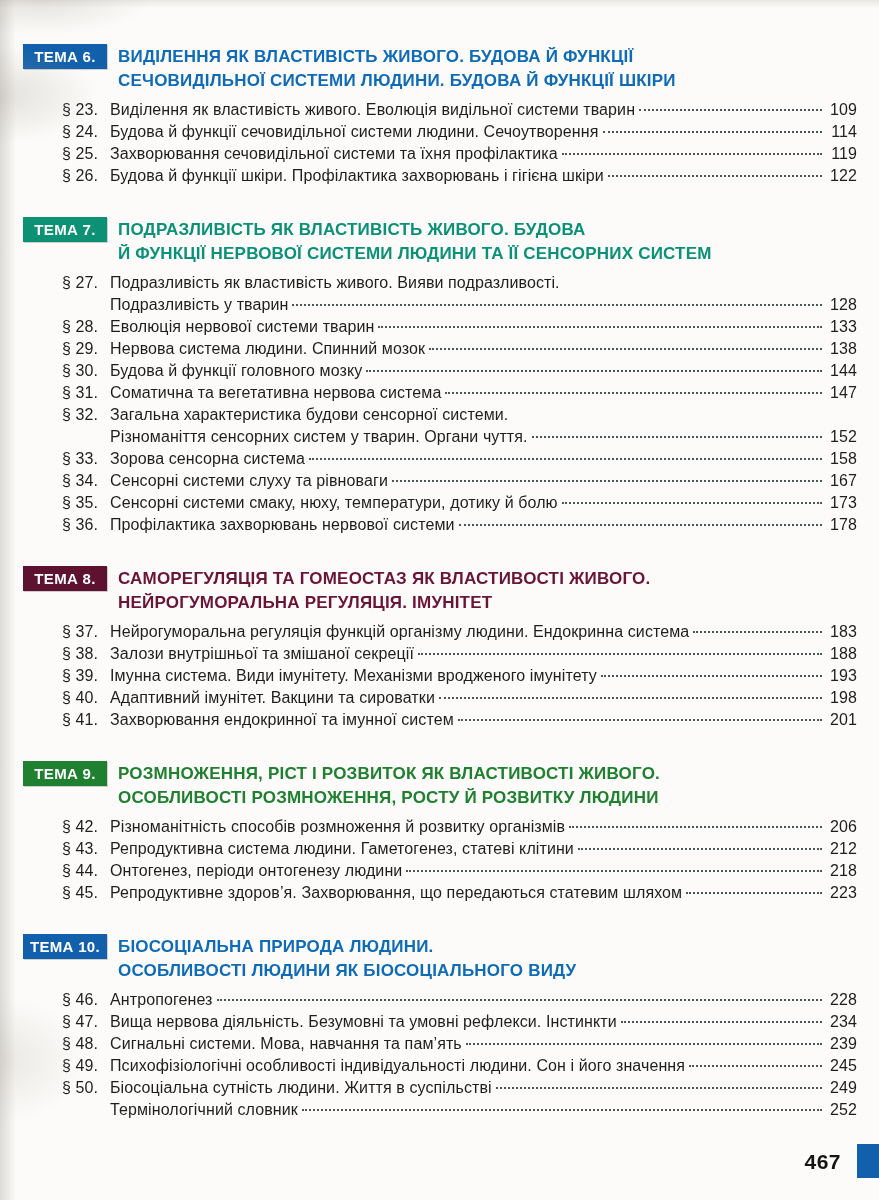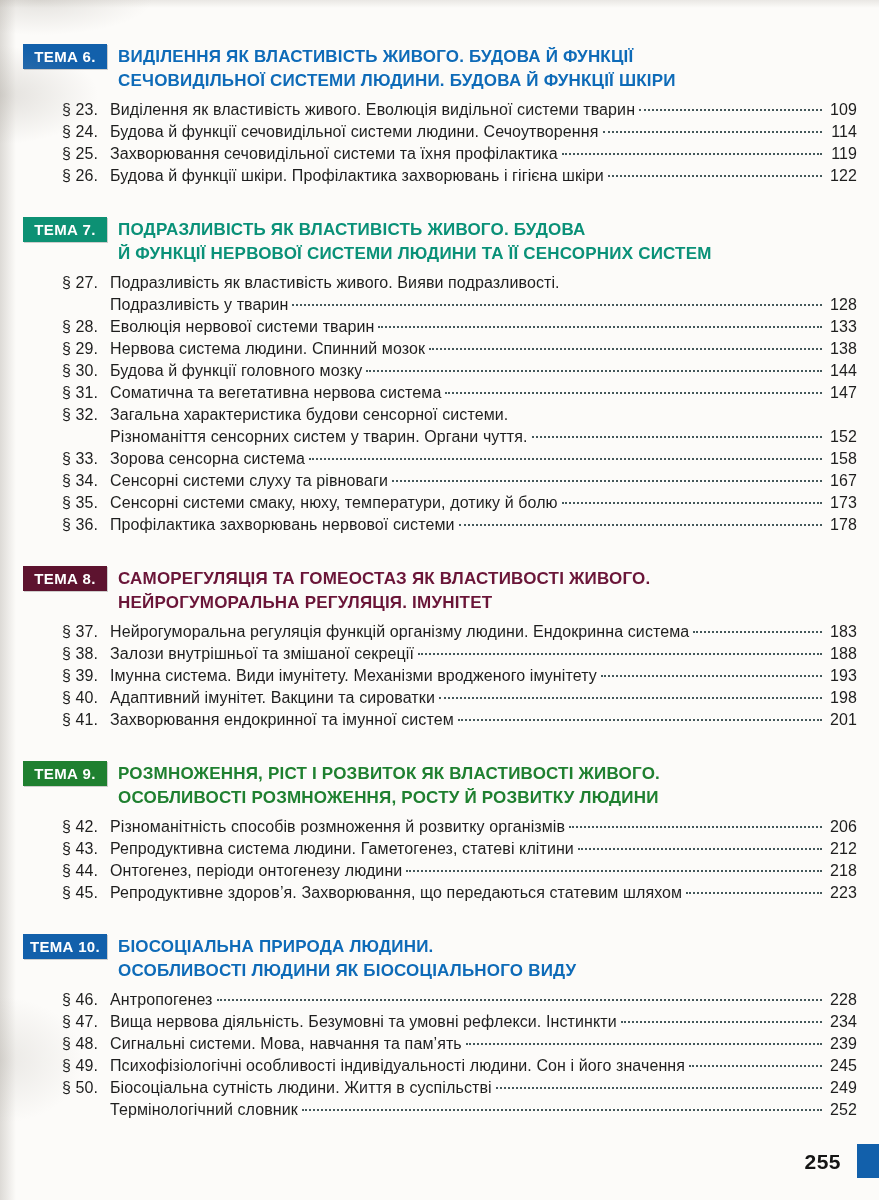--- a/index.html
+++ b/index.html
@@ -348,14 +348,14 @@
     <span class="num"></span>
     <span class="txt">Термінологічний словник</span>
     <span class="leader"></span>
     <span class="pg">252</span>
   </div>
 </div>
   </section>
 </main>
 </div>
 
-<div class="page-number">255</div>
+<div class="page-number">467</div>
 <div class="edge-tab"></div>
 
 </body></html>

